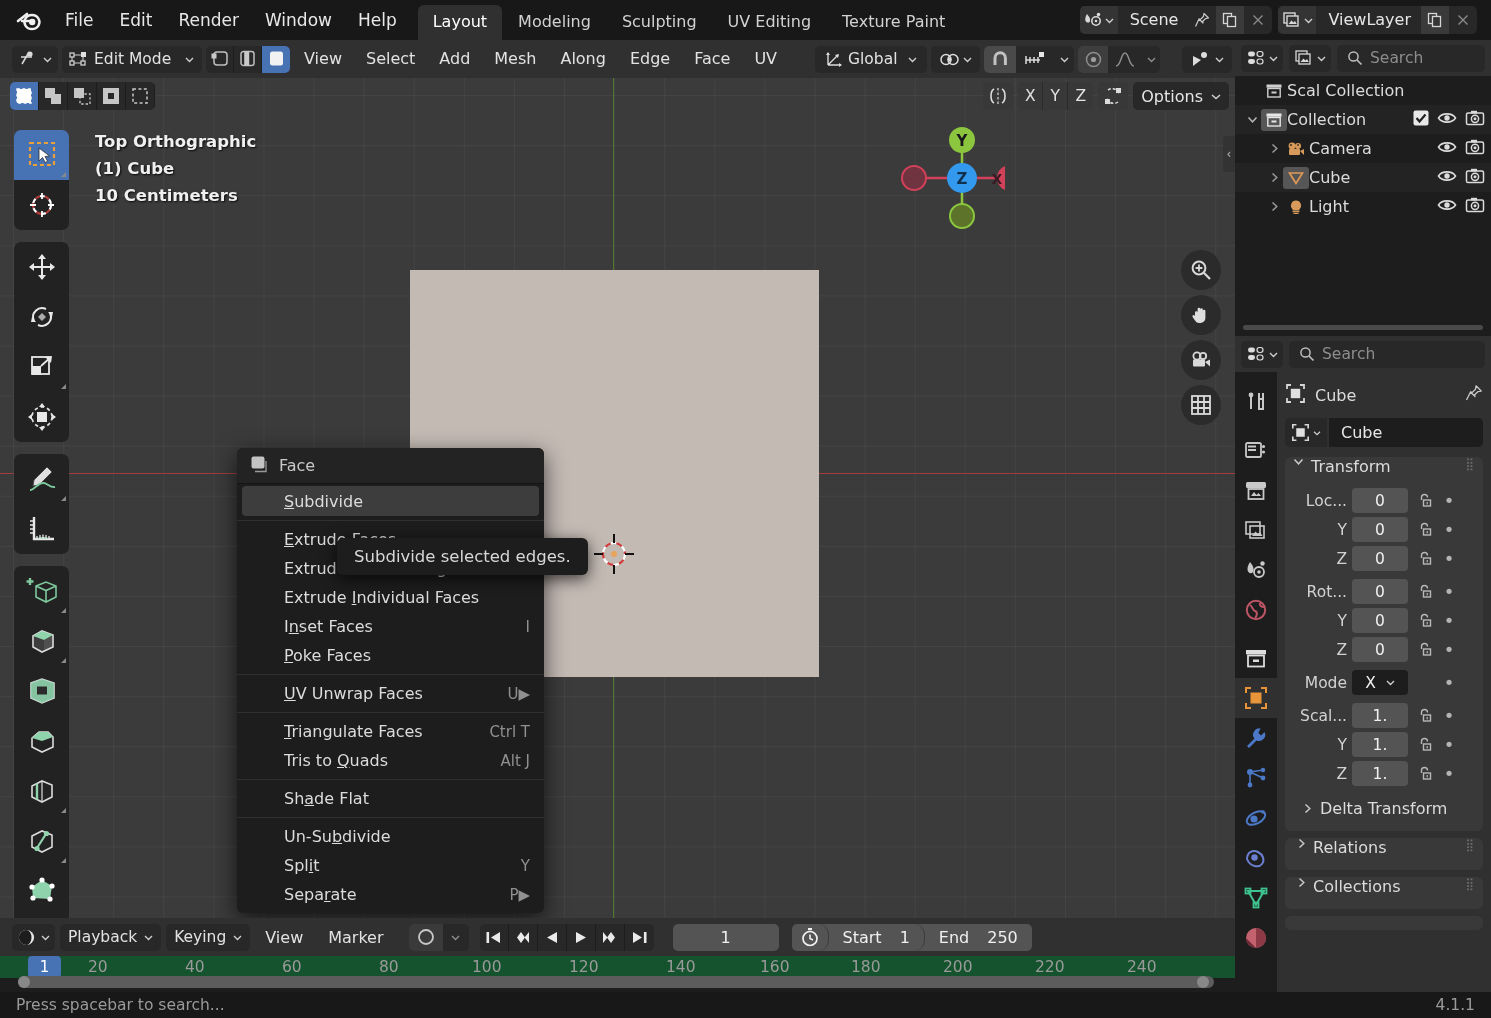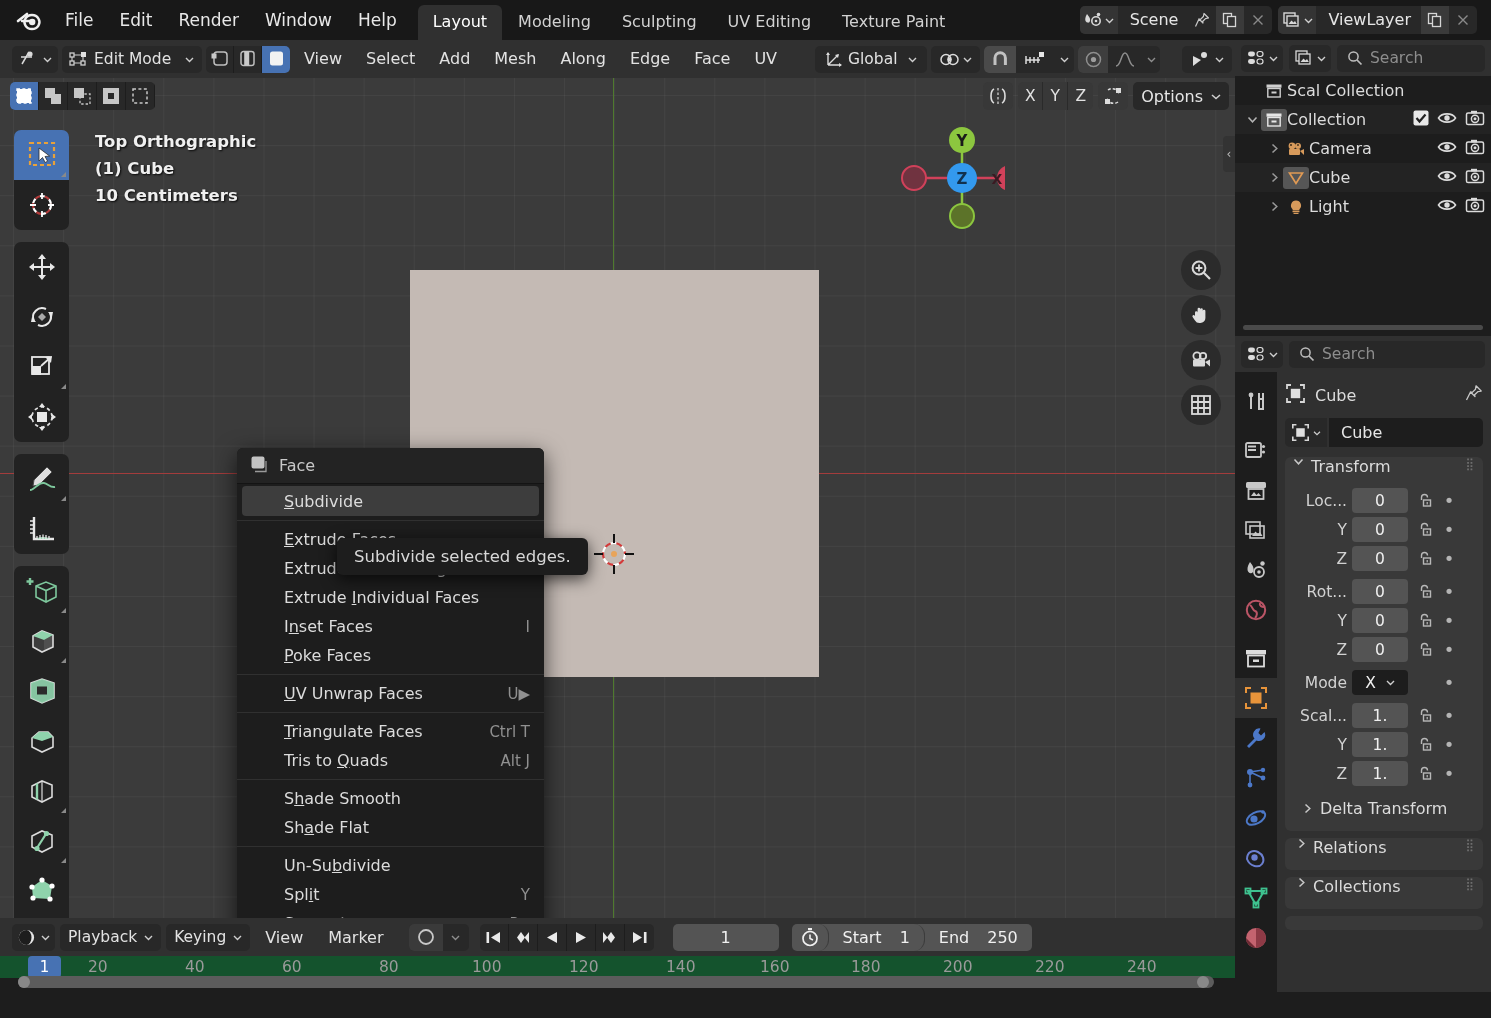--- a/index.html
+++ b/index.html
@@ -775,24 +775,20 @@
       <div class="ctx-item">
         <span><span class="ul">T</span>riangulate Faces</span>
           <span class="ctx-shortcut">Ctrl T</span>
       </div>
       <div class="ctx-item">
         <span>Tris to <span class="ul">Q</span>uads</span>
           <span class="ctx-shortcut">Alt J</span>
       </div>
       <div class="ctx-sep"></div>
       <div class="ctx-item">
-        <span>S<span class="ul">h</span>ade Smooth</span>
-          <span class="ctx-shortcut"></span>
-      </div>
-      <div class="ctx-item">
         <span>Sh<span class="ul">a</span>de Flat</span>
           <span class="ctx-shortcut"></span>
       </div>
       <div class="ctx-sep"></div>
       <div class="ctx-item">
         <span>Un-Su<span class="ul">b</span>divide</span>
           <span class="ctx-shortcut"></span>
       </div>
       <div class="ctx-item">
         <span>Spl<span class="ul">i</span>t</span>
@@ -1422,14 +1418,18 @@
       <div class="tick" style="left:1127px">240</div>
     </div>
     <div id="playhead">1</div>
     <div id="tl-scroll">
       <div class="bar"></div>
       <div class="knob" style="left:18px"></div>
       <div class="knob" style="left:1197px"></div>
     </div>
   </div>
 
+  <div id="status">
+    <span class="left">Press spacebar to search...</span>
+    <span class="right">4.1.1</span>
+  </div>
 
 </div>
 
 </body></html>

